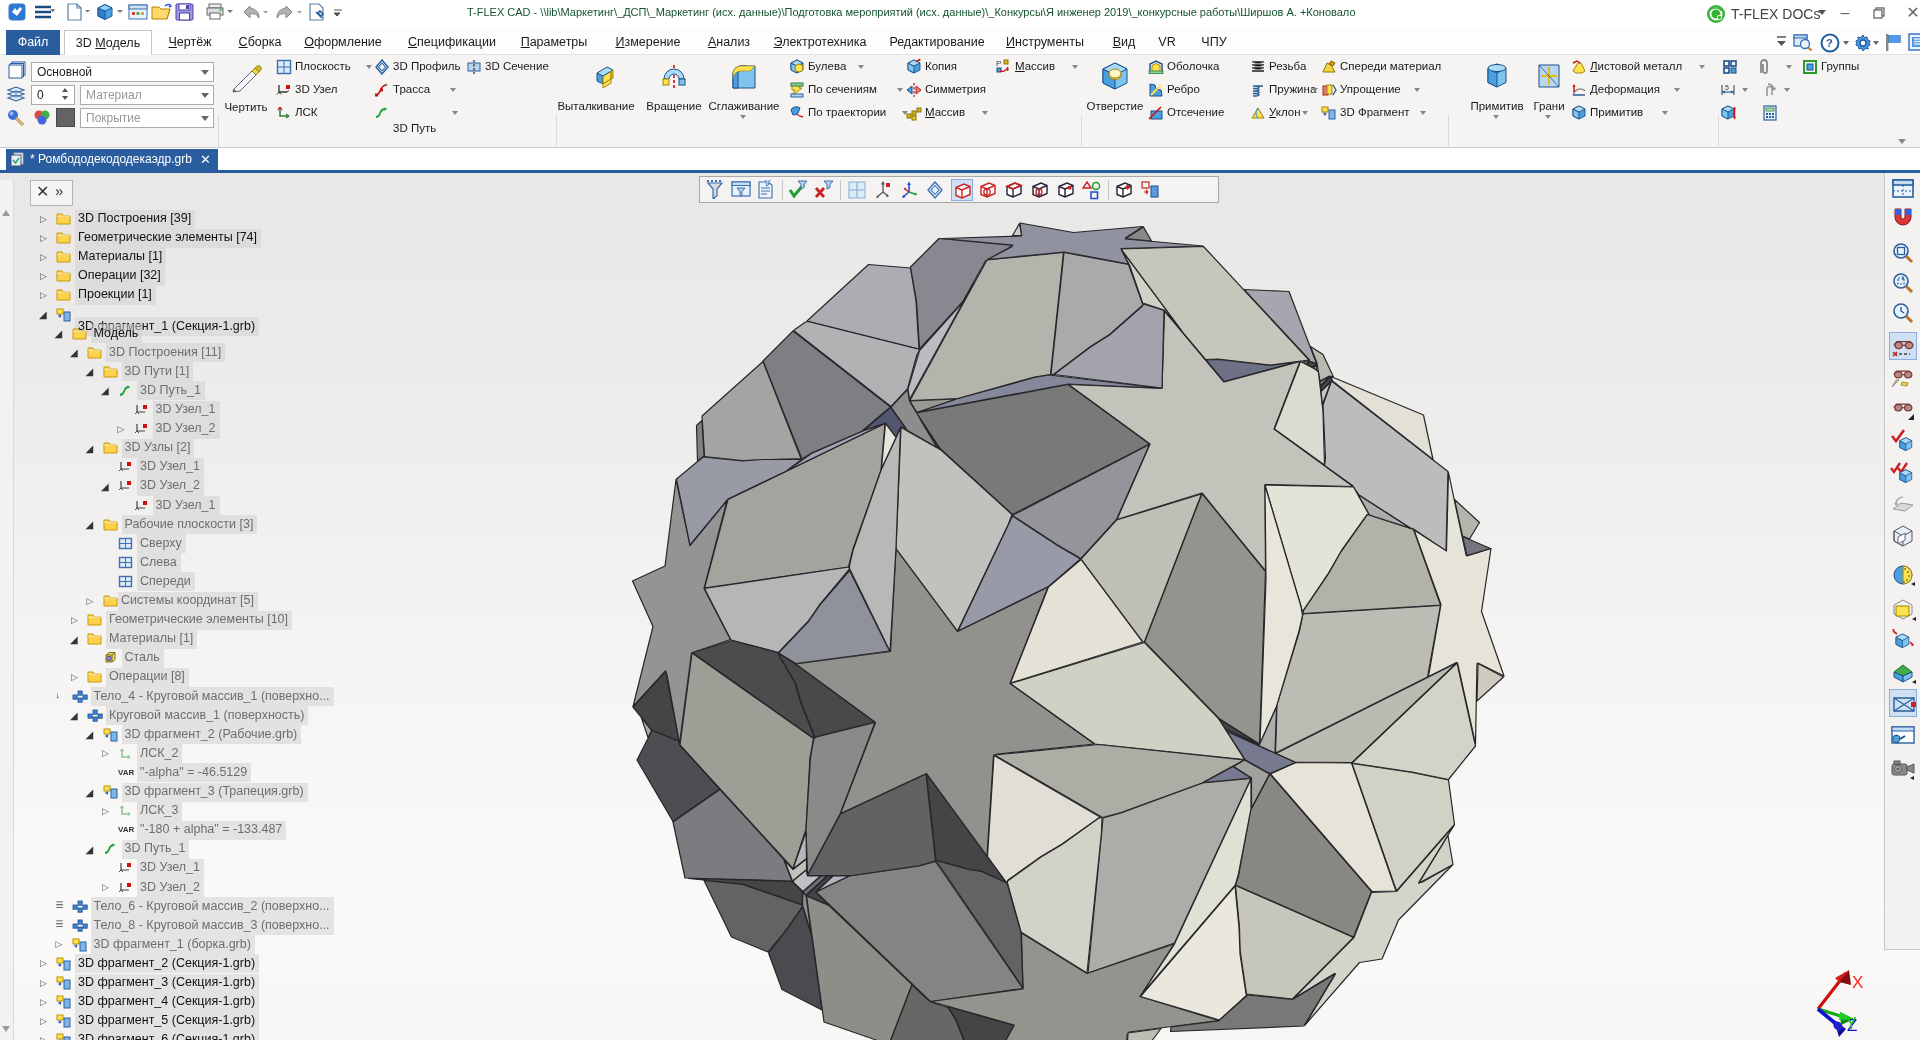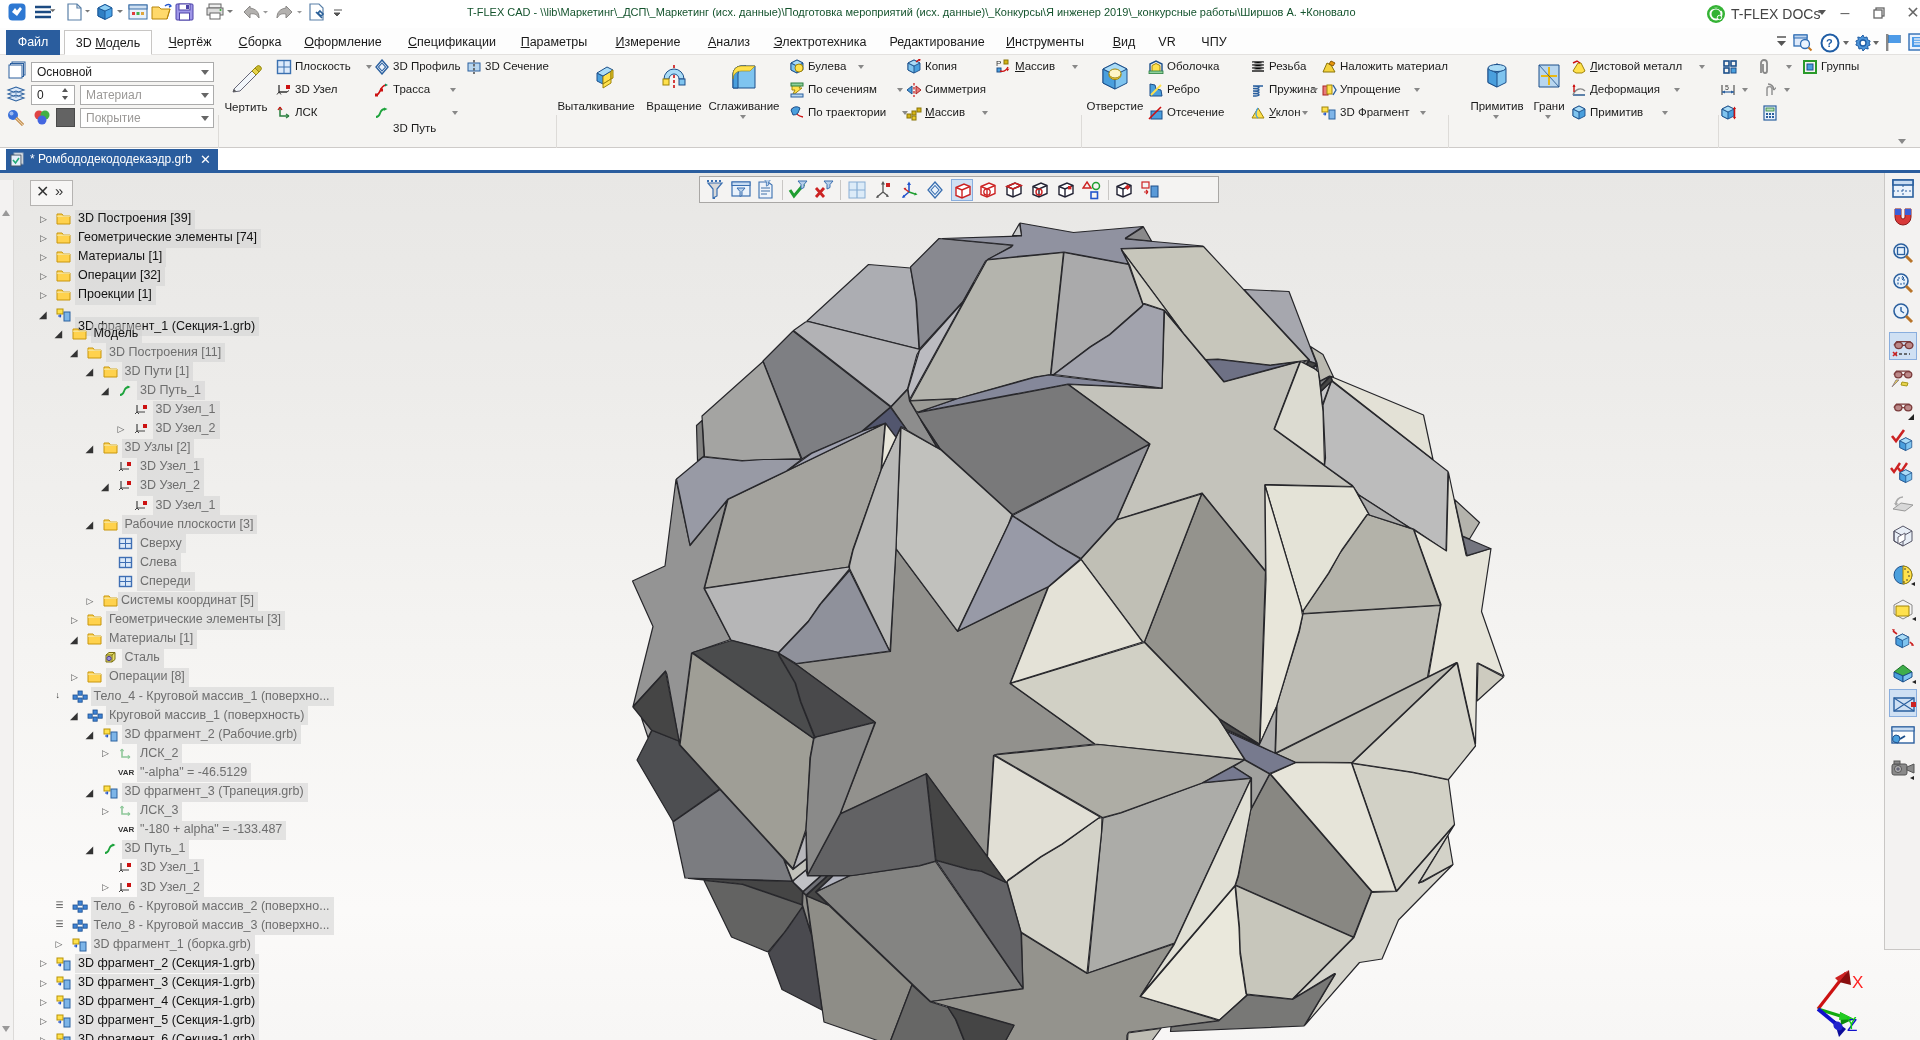--- a/index.html
+++ b/index.html
@@ -421,21 +421,21 @@
       </svg>
     </span>
     <span class="ritem" style="left:1269px;top:51px"><span class="u">У</span>клон</span>
     <span class="abs" style="left:1302px;top:56px;width:0;height:0;border-left:3.5px solid transparent;border-right:3.5px solid transparent;border-top:4px solid #888"></span>
     <span class="abs" style="left:1321px;top:4px">
       <svg width="16" height="16" viewBox="0 0 16 16" style="">
         <path d="M2 13l4-9 4 2 4 7z" fill="#f5d33d" stroke="#8a7408"></path>
         <path d="M10 2l4 2-2 3-4-2z" fill="#e8960c" stroke="#8a5c08"></path>
       </svg>
     </span>
-    <span class="ritem" style="left:1340px;top:5px">Наложить материал</span>
+    <span class="ritem" style="left:1340px;top:5px">Спереди материал</span>
     <span class="abs" style="left:1321px;top:27px">
       <svg width="16" height="16" viewBox="0 0 16 16" style="">
         <rect x="2" y="4" width="5" height="9" fill="#e87b7b" stroke="#a22"></rect>
         <rect x="6" y="3" width="5" height="9" fill="#ffe14d" stroke="#a08408"></rect>
         <path d="M12 3l3 5-3 5" fill="none" stroke="#2a5f9e" stroke-width="1.4"></path>
       </svg>
     </span>
     <span class="ritem" style="left:1340px;top:28px">Упрощение</span>
     <span class="abs" style="left:1414px;top:33px;width:0;height:0;border-left:3.5px solid transparent;border-right:3.5px solid transparent;border-top:4px solid #888"></span>
     <span class="abs" style="left:1321px;top:50px">
@@ -859,21 +859,21 @@
       </svg>
     </span>
     <span class="trow gray" style="left:118px;top:418.5px">Системы координат [5]</span>
 <span class="tar" style="left:71.0px;top:441.6px">▷</span>
     <span class="tic" style="left:87.0px;top:440.1px">
       <svg width="15" height="13" viewBox="0 0 15 13">
         <path d="M1 2h5l1.5 2H14v8H1z" fill="#ffd24d" stroke="#c8960c" stroke-width="1"></path>
         <path d="M1 4.2h13" stroke="#f5e9b0" stroke-width="1"></path>
       </svg>
     </span>
-    <span class="trow gray" style="left:106.0px;top:437.6px">Геометрические элементы [3]</span>
+    <span class="trow gray" style="left:106.0px;top:437.6px">Геометрические элементы [10]</span>
 <span class="tar tarv" style="left:70.0px;top:460.70000000000005px">◢</span>
     <span class="tic" style="left:87.0px;top:459.20000000000005px">
       <svg width="15" height="13" viewBox="0 0 15 13">
         <path d="M1 2h5l1.5 2H14v8H1z" fill="#ffd24d" stroke="#c8960c" stroke-width="1"></path>
         <path d="M1 4.2h13" stroke="#f5e9b0" stroke-width="1"></path>
       </svg>
     </span>
     <span class="trow gray" style="left:106.0px;top:456.70000000000005px">Материалы [1]</span>
 <span class="tic" style="left:102.5px;top:478.3px">
       <svg width="15" height="13" viewBox="0 0 15 13">

